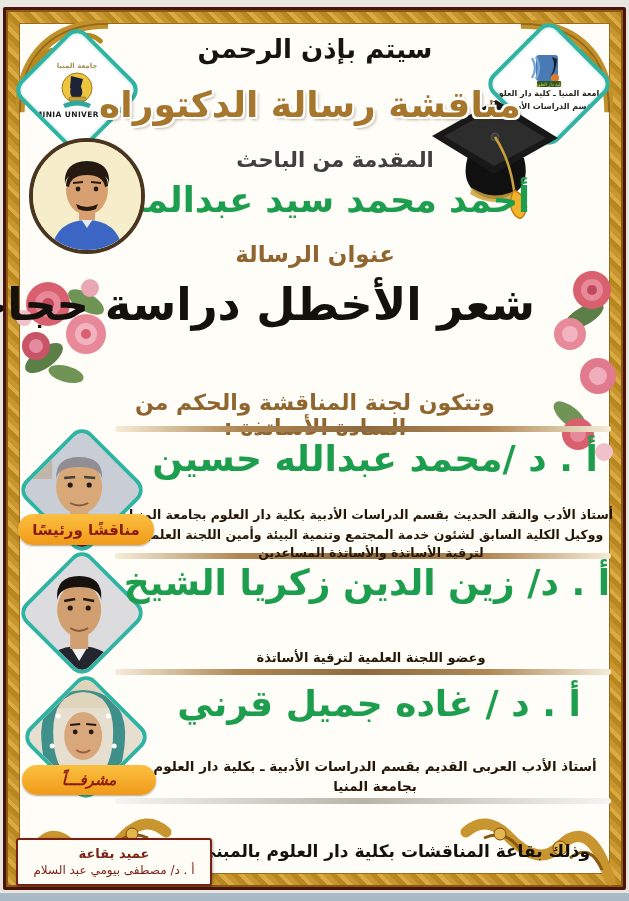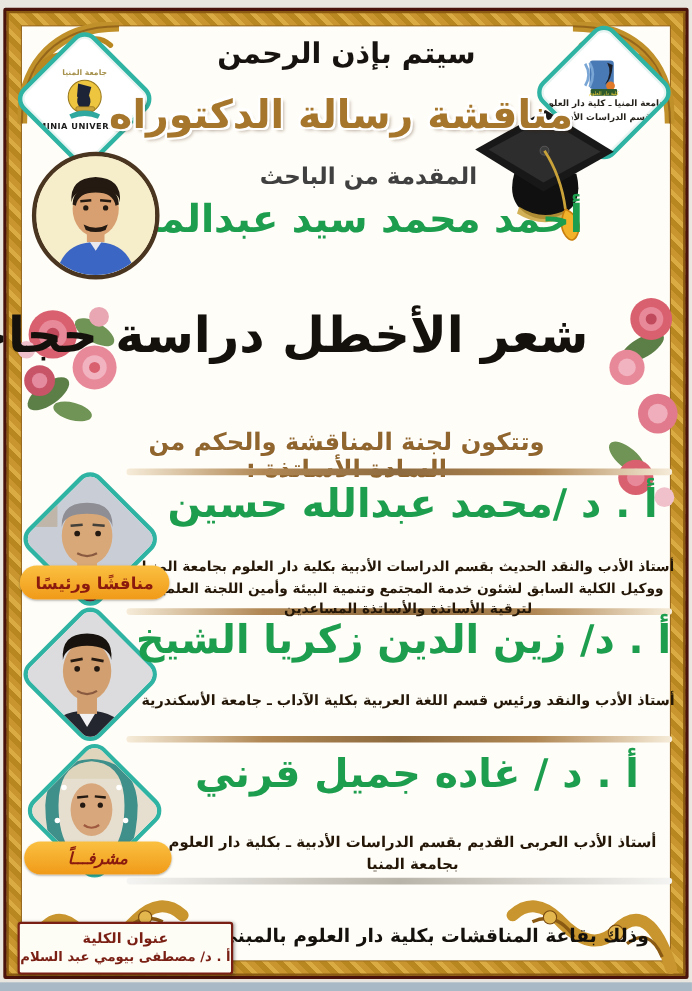--- a/index.html
+++ b/index.html
@@ -44,21 +44,21 @@
     color:#8b1a0e;font-weight:bold;font-size:15px;
     box-shadow:0 1px 2px rgba(0,0,0,.35);
   }
   .footer-line{font-size:17px;font-weight:bold;color:#14100c;white-space:nowrap;}
   .dean-box{
     background:#fdfcf5;border:2px solid #7a1f14;border-radius:3px;
     display:flex;flex-direction:column;align-items:center;justify-content:center;
     color:#7a1f14;line-height:1.3;box-shadow:1px 1px 3px rgba(0,0,0,.3);
   }
   .dean-title{font-size:13px;font-weight:bold;}
-  .dean-name{font-size:12px;font-weight:bold;}
+  .dean-name{font-size:12px;font-weight:normal;}
   
   .diamond{
     transform:rotate(45deg);border:4px solid #2fb3a3;border-radius:14px;
     background:#fff;overflow:hidden;box-shadow:0 0 0 2px #e8f4f2 inset;
   }
   .diamond .inner{position:absolute;inset:-20px;transform:rotate(-45deg);
     display:flex;flex-direction:column;align-items:center;justify-content:center;}
   .photo-fill{position:absolute;inset:-22px;width:134px;height:134px;transform:rotate(-45deg);}
   .circle-photo{border-radius:50%;border:4px solid #4a3520;overflow:hidden;background:#f6edcb;}
   .logo-ar-small{font-size:7px;font-weight:bold;color:#a6914c;white-space:nowrap;}
@@ -192,20 +192,21 @@
       <ellipse cx="54" cy="48" rx="21" ry="25" fill="#d8a070"></ellipse>
       <path d="M32,42 q-2,-22 22,-23 q24,1 22,23 q-1,-12 -22,-12 q-21,0 -22,12" fill="#241a12"></path>
       <path d="M33,44 q0,-16 21,-16 q21,0 21,16 l-3,1 q-2,-12 -18,-12 q-16,0 -18,12 z" fill="#241a12"></path>
       <path d="M43,62 q11,6 22,0 l-2,5 q-9,4 -18,0 z" fill="#241a12"></path>
       <circle cx="45" cy="47" r="2.4" fill="#241a12"></circle>
         <circle cx="63" cy="47" r="2.4" fill="#241a12"></circle>
       <path d="M40,41 l10,-1 M58,40 l10,1" stroke="#241a12" stroke-width="2.2"></path>
     </svg>
   </div>
 
+  <div class="abs center gold-sub" style="left:165px;top:241px;width:300px;">عنوان الرسالة</div>
   <div class="abs center thesis-title" style="left:95px;top:278px;width:440px;">شعر الأخطل دراسة حجاجية</div>
   <div class="abs center gold-sub" style="left:115px;top:390px;width:400px;font-size:22px;">وتتكون لجنة المناقشة والحكم من السادة الأساتذة :</div>
 
   <div class="abs divider" style="left:115px;top:426px;width:496px;"></div>
   <div class="abs divider" style="left:115px;top:553px;width:496px;"></div>
   <div class="abs divider" style="left:115px;top:669px;width:496px;"></div>
   <div class="abs divider light" style="left:115px;top:798px;width:496px;"></div>
 
   <div class="abs" style="left:0;top:430px;width:577px;height:124px;">
     <div class="abs diamond" style="left:35px;top:13px;width:86px;height:86px;">
@@ -241,21 +242,21 @@
         <rect x="58" y="88" width="18" height="15" fill="#d2a070"></rect>
         <ellipse cx="67" cy="64" rx="22" ry="27" fill="#d2a070"></ellipse>
         <path d="M45,54 q-2,-24 22,-24 q24,0 22,24 q-2,-13 -22,-13 q-20,0 -22,13" fill="#17120e"></path>
         <circle cx="58" cy="62" r="2.6" fill="#241a12"></circle>
           <circle cx="76" cy="62" r="2.6" fill="#241a12"></circle>
         <path d="M52,55 l11,-2 M71,53 l11,2" stroke="#241a12" stroke-width="2.4"></path>
         <path d="M58,82 q9,6 18,0" stroke="#8a5a40" stroke-width="2" fill="none"></path>
       </svg>
     </div>
     <div class="abs center green-name" style="left:140px;top:6px;width:470px;font-size:36px;">أ . د/ زين الدين زكريا الشيخ</div>
-    <div class="abs center desc" style="left:125px;top:73px;width:492px;font-size:13px;">أستاذ الأدب والنقد ورئيس قسم اللغة العربية بكلية الآداب ـ جامعة الأسكندرية</div>
+    <div class="abs center desc" style="left:125px;top:93px;width:492px;font-size:13px;">وعضو اللجنة العلمية لترقية الأساتذة</div>
   </div>
 
   <div class="abs" style="left:4px;top:675px;width:629px;height:141px;">
     <div class="abs diamond" style="left:35px;top:15px;width:86px;height:86px;">
       <svg class="photo-fill" viewBox="0 0 134 134">
         <rect width="134" height="134" fill="#e6dfd0"></rect>
         <rect x="6" y="8" width="122" height="30" fill="#dfd5bd"></rect>
         <path d="M30,134 q4,-30 37,-30 q33,0 37,30 z" fill="#3f8f8a"></path>
         <path d="M67,22 q-30,2 -30,40 q0,26 10,40 l-14,6 q-8,-22 -8,-46 q2,-40 42,-42 q40,2 42,42 q0,24 -8,46 l-14,-6 q10,-14 10,-40 q0,-38 -30,-40" fill="#3f8f8a"></path>
         <circle cx="42" cy="46" r="2.5" fill="#fff"></circle>
@@ -273,17 +274,17 @@
     </div>
     <div class="abs center green-name" style="left:140px;top:8px;width:470px;font-size:36px;">أ . د / غاده جميل قرني</div>
     <div class="abs center desc" style="left:125px;top:82px;width:492px;font-size:13.5px;">أستاذ الأدب العربى القديم بقسم الدراسات الأدبية ـ بكلية دار العلوم بجامعة المنيا</div>
     <div class="abs badge" style="left:18px;top:90px;width:134px;height:30px;font-style:italic;">
       <span>مشرفـــاً</span>
     </div>
   </div>
 
   <div class="abs center footer-line" style="left:150px;top:841px;width:440px;">وذلك بقاعة المناقشات بكلية دار العلوم بالمبنى الجديد</div>
   <div class="abs dean-box" style="left:16px;top:838px;width:192px;height:44px;">
-    <div class="dean-title">عنوان الكلية</div>
+    <div class="dean-title">عميد بقاعة</div>
     <div class="dean-name">أ . د/ مصطفى بيومي عبد السلام</div>
   </div>
 
 </div>
 
 </body></html>

